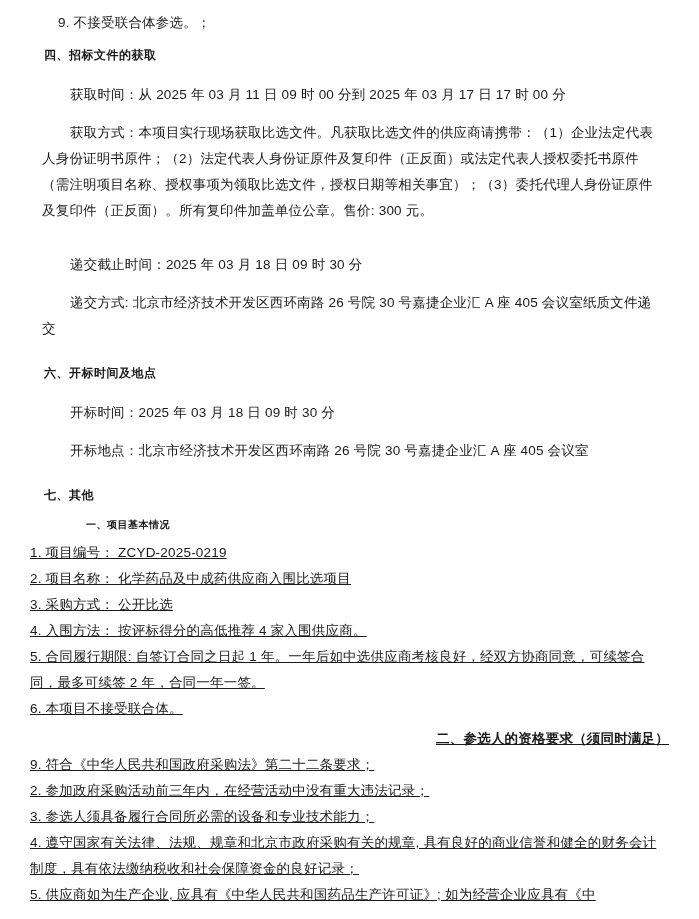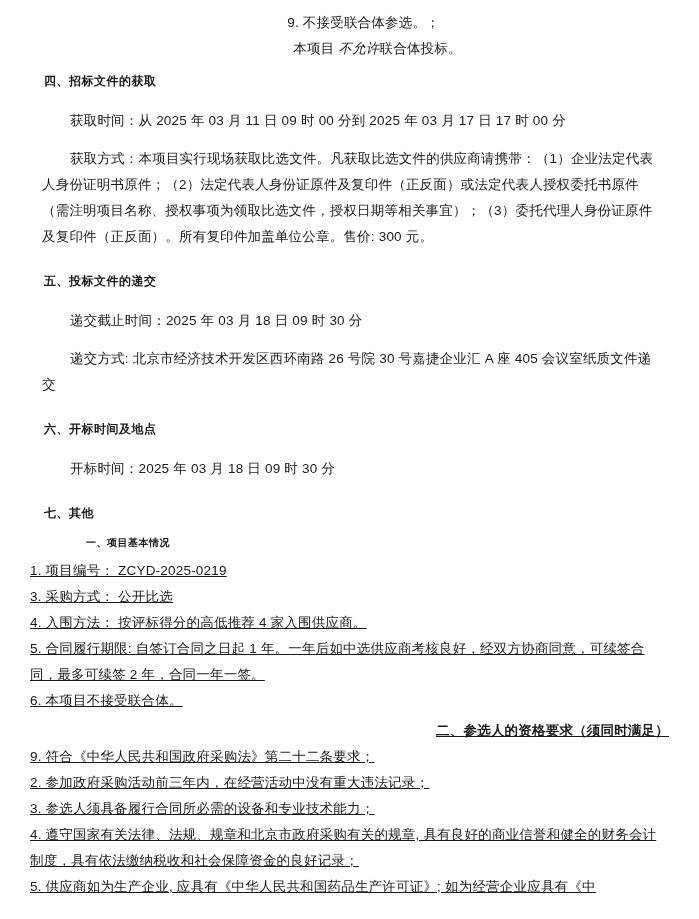--- a/index.html
+++ b/index.html
@@ -19,21 +19,20 @@
     height: 919px;
     box-sizing: border-box;
     padding: 10px 30px 0 30px;
     position: relative;
   }
   .line {
     font-size: 13.5px;
     line-height: 26px;
     letter-spacing: 0.2px;
     white-space: pre-wrap;
-    text-align: center;
   }
   .heading {
     font-size: 12px;
     font-weight: bold;
     line-height: 30px;
     letter-spacing: 0.5px;
     padding-left: 14px;
   }
   .subheading {
     font-size: 10px;
@@ -71,45 +70,45 @@
   }
   .sp-sm { height: 4px; }
 </style>
 </head>
 <body>
 
 <div class="page">
 
   <div class="line nested-flat">9. 不接受联合体参选。；</div>
 
-  <div class="line nested"><span>本项目 </span><span class="ital">不允许</span><span>联合体投标。</span></div>
 
   <div class="sp-sm"></div>
   <div class="heading">四、招标文件的获取</div>
 
   <div class="body-text para">获取时间：从 2025 年 03 月 11 日  09 时 00 分到 2025 年 03 月 17 日  17 时 00 分</div>
   <div class="body-text para">获取方式：本项目实行现场获取比选文件。凡获取比选文件的供应商请携带：（1）企业法定代表人身份证明书原件；（2）法定代表人身份证原件及复印件（正反面）或法定代表人授权委托书原件（需注明项目名称、授权事项为领取比选文件，授权日期等相关事宜）；（3）委托代理人身份证原件及复印件（正反面）。所有复印件加盖单位公章。售价: 300 元。</div>
 
   <div class="sp-sm"></div>
-  <div class="heading">五、投标文件的递交</div>
 
   <div class="body-text para">递交截止时间：2025 年 03 月 18 日  09 时 30 分</div>
   <div class="body-text para">递交方式: 北京市经济技术开发区西环南路 26 号院 30 号嘉捷企业汇 A 座 405 会议室纸质文件递交</div>
 
   <div class="sp-sm"></div>
   <div class="heading">六、开标时间及地点</div>
 
   <div class="body-text para">开标时间：2025 年 03 月 18 日  09 时 30 分</div>
+  <div class="body-text para">开标地点：北京市经济技术开发区西环南路 26 号院 30 号嘉捷企业汇 A 座 405 会议室</div>
 
   <div class="sp-sm"></div>
   <div class="heading">七、其他</div>
 
   <div class="subheading">一、项目基本情况</div>
 
   <div class="body-text flat">1. 项目编号： ZCYD-2025-0219</div>
+  <div class="body-text flat">2. 项目名称：  化学药品及中成药供应商入围比选项目</div>
   <div class="body-text flat">3. 采购方式：  公开比选</div>
   <div class="body-text flat">4. 入围方法：  按评标得分的高低推荐 4 家入围供应商。</div>
   <div class="body-text flat">5. 合同履行期限: 自签订合同之日起 1 年。一年后如中选供应商考核良好，经双方协商同意，可续签合同，最多可续签 2 年，合同一年一签。</div>
   <div class="body-text flat">6. 本项目不接受联合体。</div>
 
   <div class="sp-sm"></div>
   <div class="body-text flat" style="font-weight:bold;text-align:right;">二、参选人的资格要求（须同时满足）</div>
 
   <div class="body-text flat">9. 符合《中华人民共和国政府采购法》第二十二条要求；</div>
   <div class="body-text flat">2. 参加政府采购活动前三年内，在经营活动中没有重大违法记录；</div>

